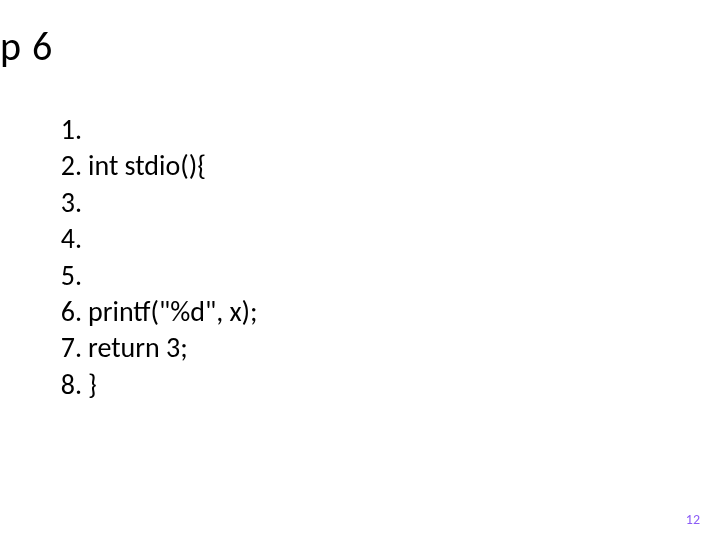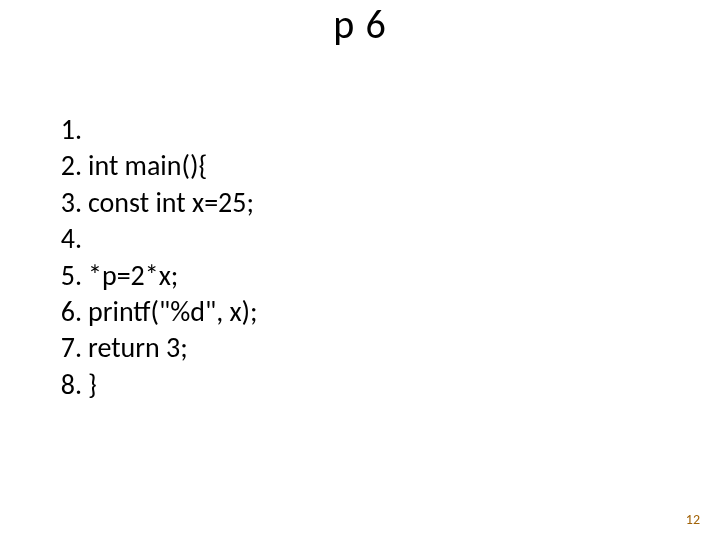--- a/index.html
+++ b/index.html
@@ -13,22 +13,23 @@
     position: relative;
     overflow: hidden;
   }
   .slide {
     width: 720px;
     height: 540px;
     position: relative;
     box-sizing: border-box;
   }
   .title {
-    text-align: center;
+    text-align: left;
     font-size: 40px;
+    padding-top: 22px;
     letter-spacing: 1px;
   }
   .body {
     position: absolute;
     top: 112px;
     left: 40px;
   }
   .line {
     display: flex;
     font-size: 28px;
@@ -40,48 +41,46 @@
     padding-right: 6px;
   }
   .code {
     white-space: pre;
   }
   .pagenum {
     position: absolute;
     right: 20px;
     bottom: 12px;
     font-size: 14px;
-    color: #a16207;
+    color: #8b5cf6;
   }
 </style>
 </head>
 <body>
 
 <div class="slide">
 
   <div class="title">p 6</div>
 
   <div class="body">
     <div class="line">
       <span class="num">1.</span>
     </div>
     <div class="line">
       <span class="num">2.</span>
-      <span class="code">int main(){</span>
+      <span class="code">int stdio(){</span>
     </div>
     <div class="line">
       <span class="num">3.</span>
-      <span class="code">const int x=25;</span>
     </div>
     <div class="line">
       <span class="num">4.</span>
     </div>
     <div class="line">
       <span class="num">5.</span>
-      <span class="code">*p=2*x;</span>
     </div>
     <div class="line">
       <span class="num">6.</span>
       <span class="code">printf("%d", x);</span>
     </div>
     <div class="line">
       <span class="num">7.</span>
       <span class="code">return 3;</span>
     </div>
     <div class="line">

